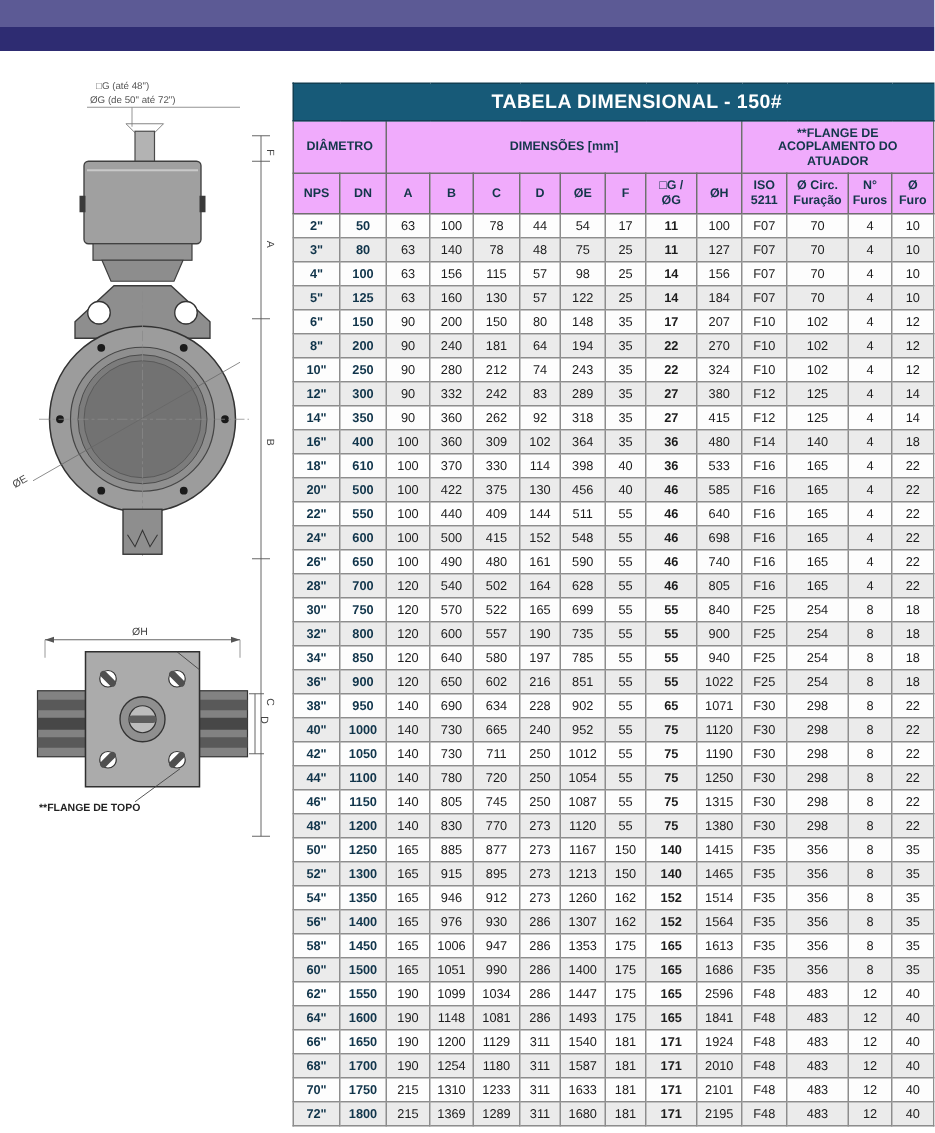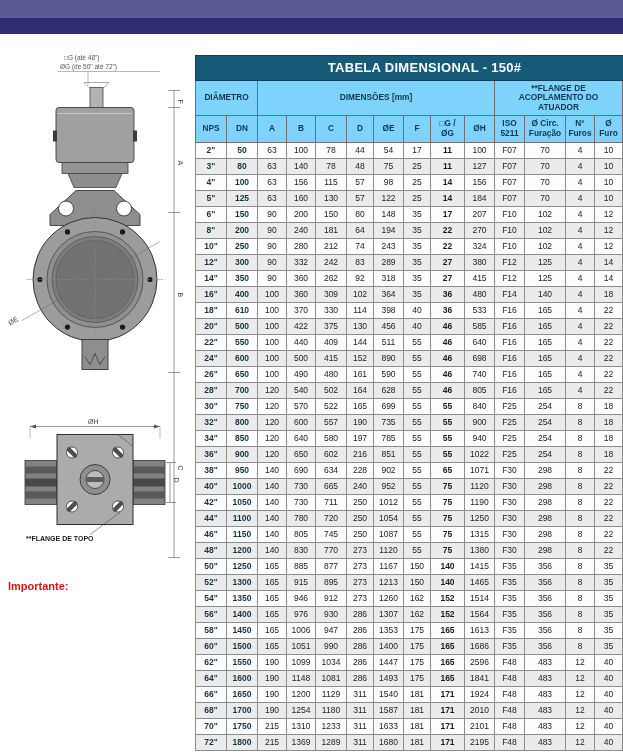--- a/index.html
+++ b/index.html
@@ -20,21 +20,21 @@
   .note-bullet{font-size:10px;color:#2b2b2b;line-height:1.18;margin-bottom:3px;}
 
   
   .table-wrap{position:absolute;left:183px;top:55px;width:438px;padding-left:12px;}
   table{border-collapse:collapse;table-layout:fixed;width:438px;}
   .title-cell{
     background:#175a78;color:#ffffff;font-weight:bold;font-size:13px;
     text-align:center;height:22px;border:1px solid #123f53;letter-spacing:.3px;
   }
   th{
-    background:#7dd3fc;color:#13364a;font-weight:bold;font-size:8.3px;
+    background:#f0abfc;color:#13364a;font-weight:bold;font-size:8.3px;
     border:1px solid #6f6f6f;text-align:center;vertical-align:middle;
     padding:1px 0;line-height:1.15;white-space:pre-line;
   }
   .hr1 th{height:32px;}
   .hr2 th{height:24px;}
   td{
     border:1px solid #8d8d8d;text-align:center;vertical-align:middle;
     font-size:8.5px;color:#1c1c1c;height:15px;padding:0;line-height:1;
   }
   tr.even td{background:#fdfdfd;}
@@ -147,21 +147,20 @@
   <line x1="170" y1="420" x2="170" y2="460" stroke="#555" stroke-width="0.6"></line>
   <line x1="166" y1="420" x2="176" y2="420" stroke="#555" stroke-width="0.6"></line>
   <line x1="166" y1="460" x2="176" y2="460" stroke="#555" stroke-width="0.6"></line>
   <text class="dim-letter" x="174" y="435" transform="rotate(90 174 435)" id="svg-lbl-d">D</text>
 
   <line x1="90" y1="492" x2="120" y2="470" stroke="#444" stroke-width="0.6"></line>
   <text class="flange-label" x="26" y="498" id="svg-lbl-flange">**FLANGE DE TOPO</text>
 </svg>
 
 <div class="note">
-  <div class="note-heading">Importante:</div>
 </div>
 
 <div class="table-wrap">
   <table>
     <colgroup>
         <col style="width: 31px;">
         <col style="width: 31px;">
         <col style="width: 29px;">
         <col style="width: 29px;">
         <col style="width: 31px;">
@@ -433,21 +432,21 @@
           <td>22</td>
           <td>219</td>
         </tr>
         <tr class="odd">
           <td class="blue">24"</td>
           <td class="blue">600</td>
           <td>100</td>
           <td>500</td>
           <td>415</td>
           <td>152</td>
-          <td>890</td>
+          <td>548</td>
           <td>55</td>
           <td class="gcol">46</td>
           <td>698</td>
           <td>F16</td>
           <td>165</td>
           <td>4</td>
           <td>22</td>
           <td>280</td>
         </tr>
         <tr class="even">

